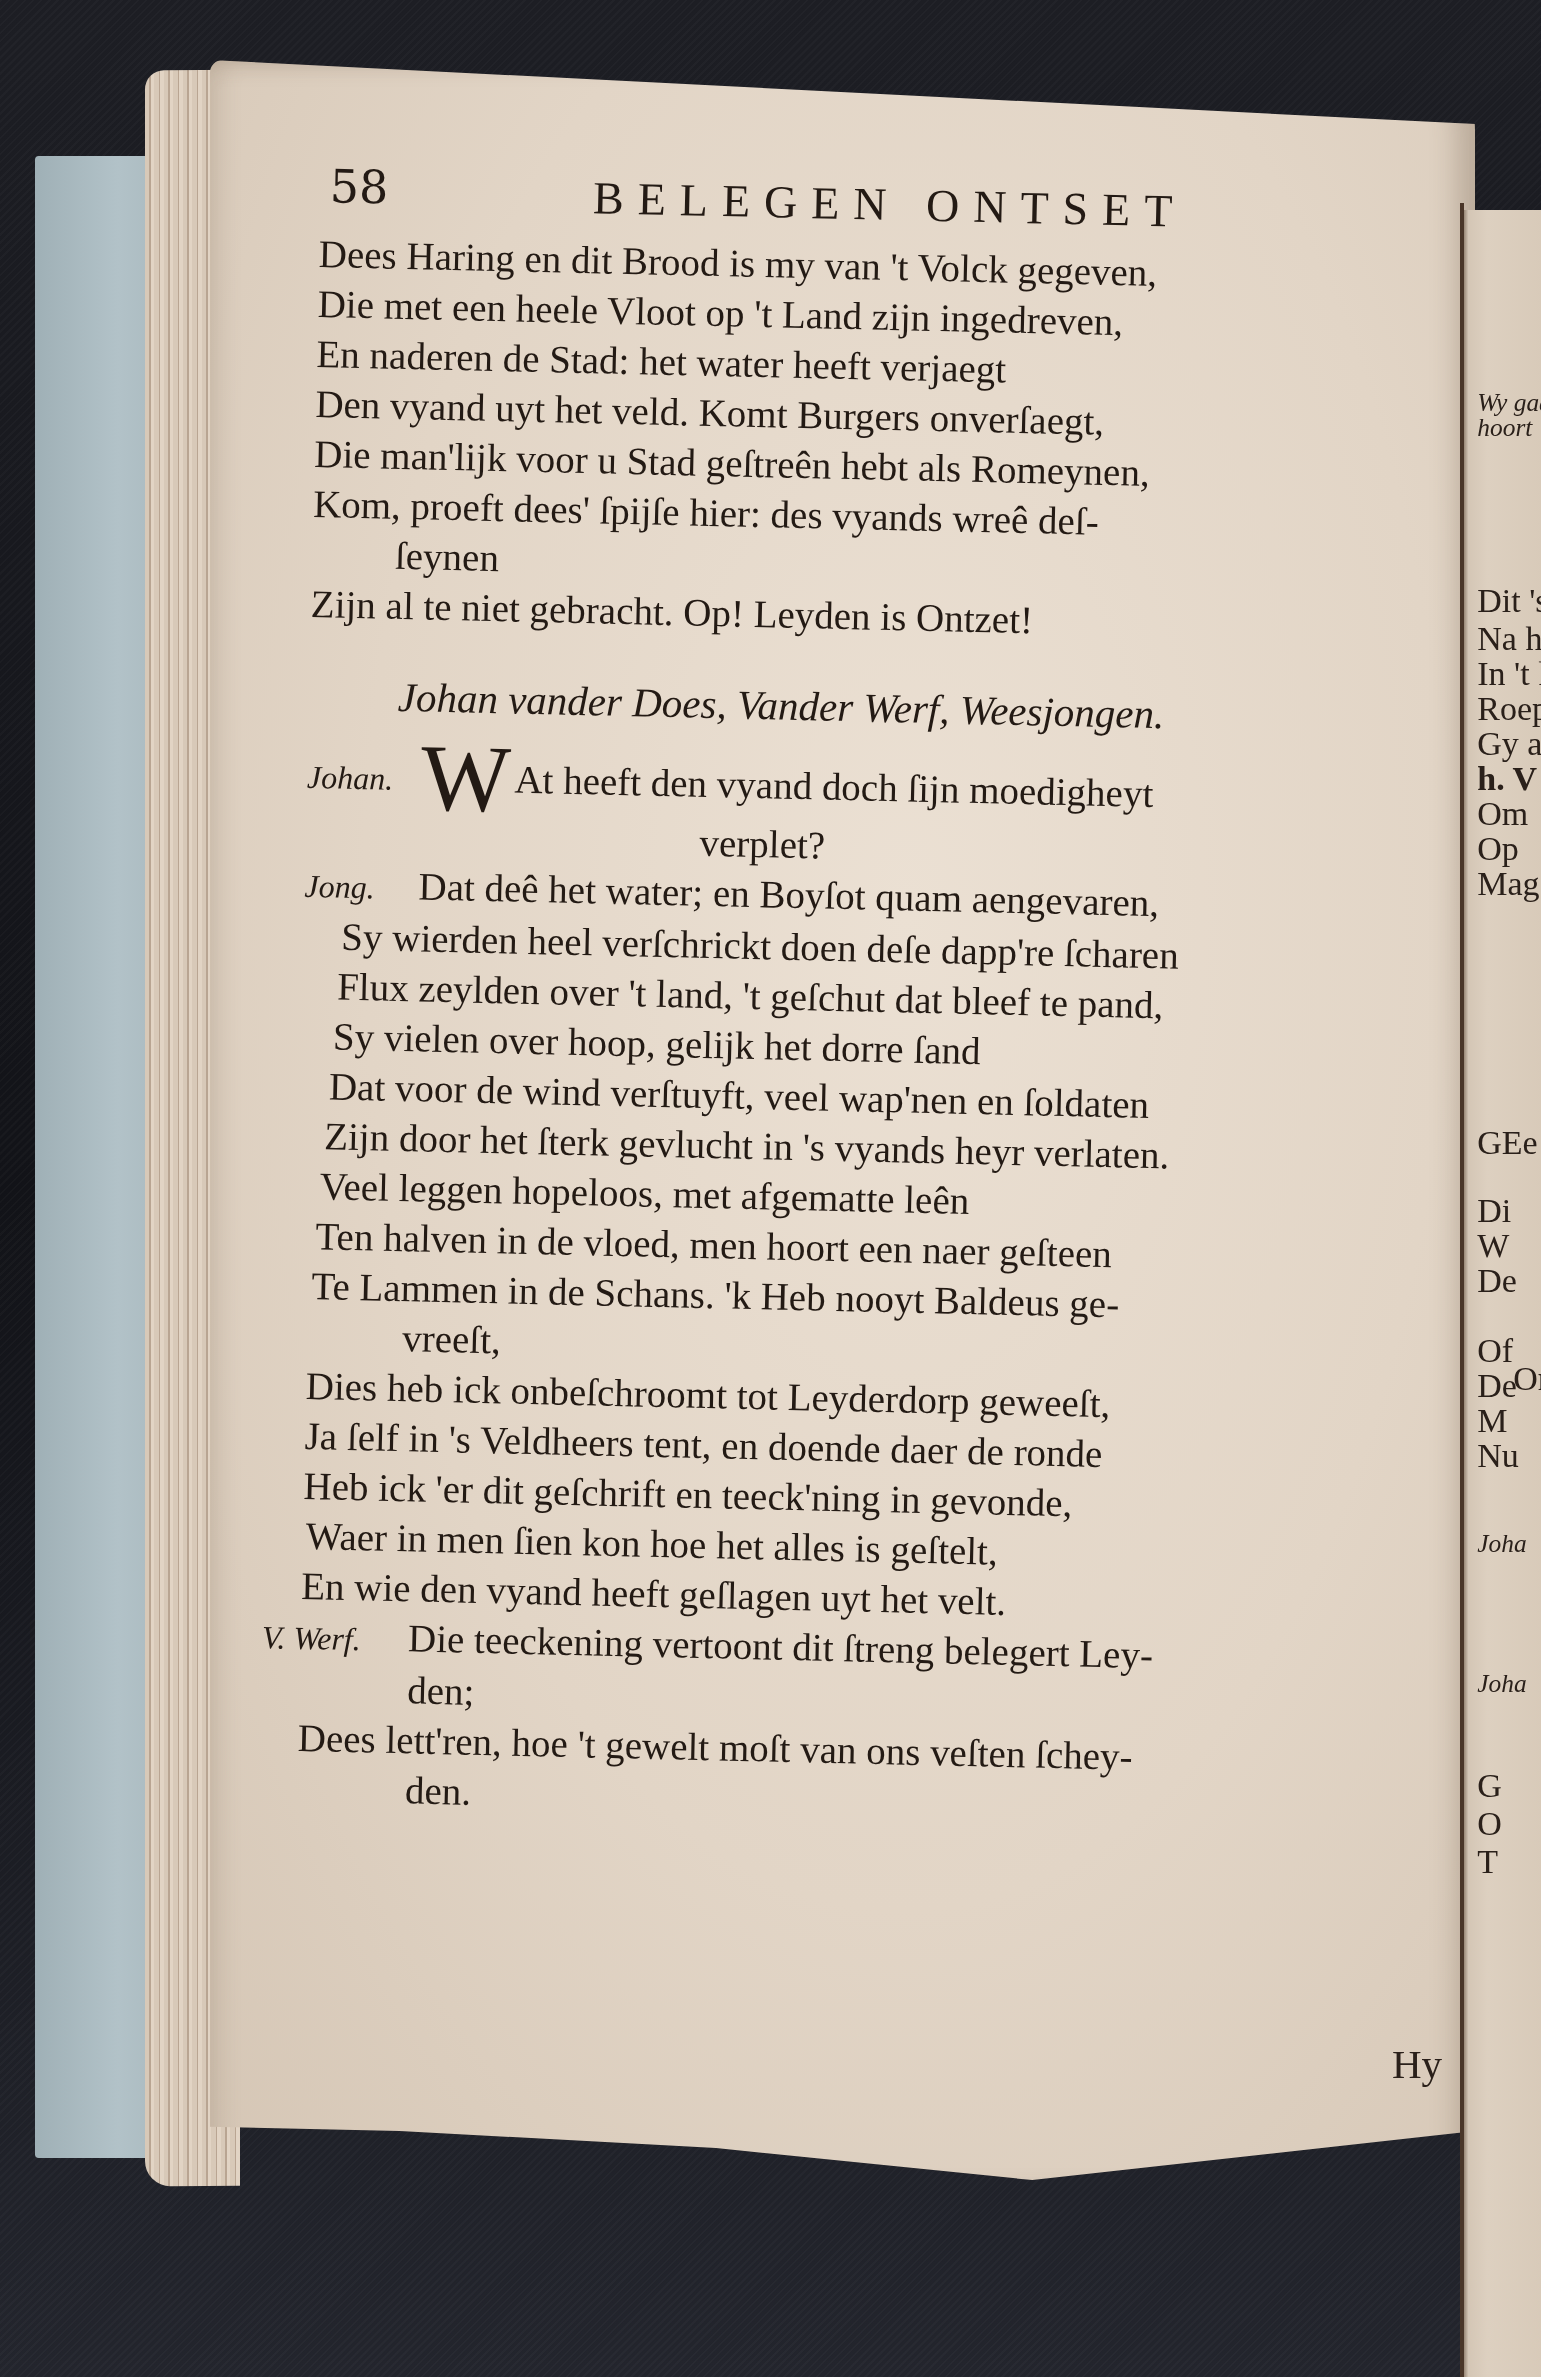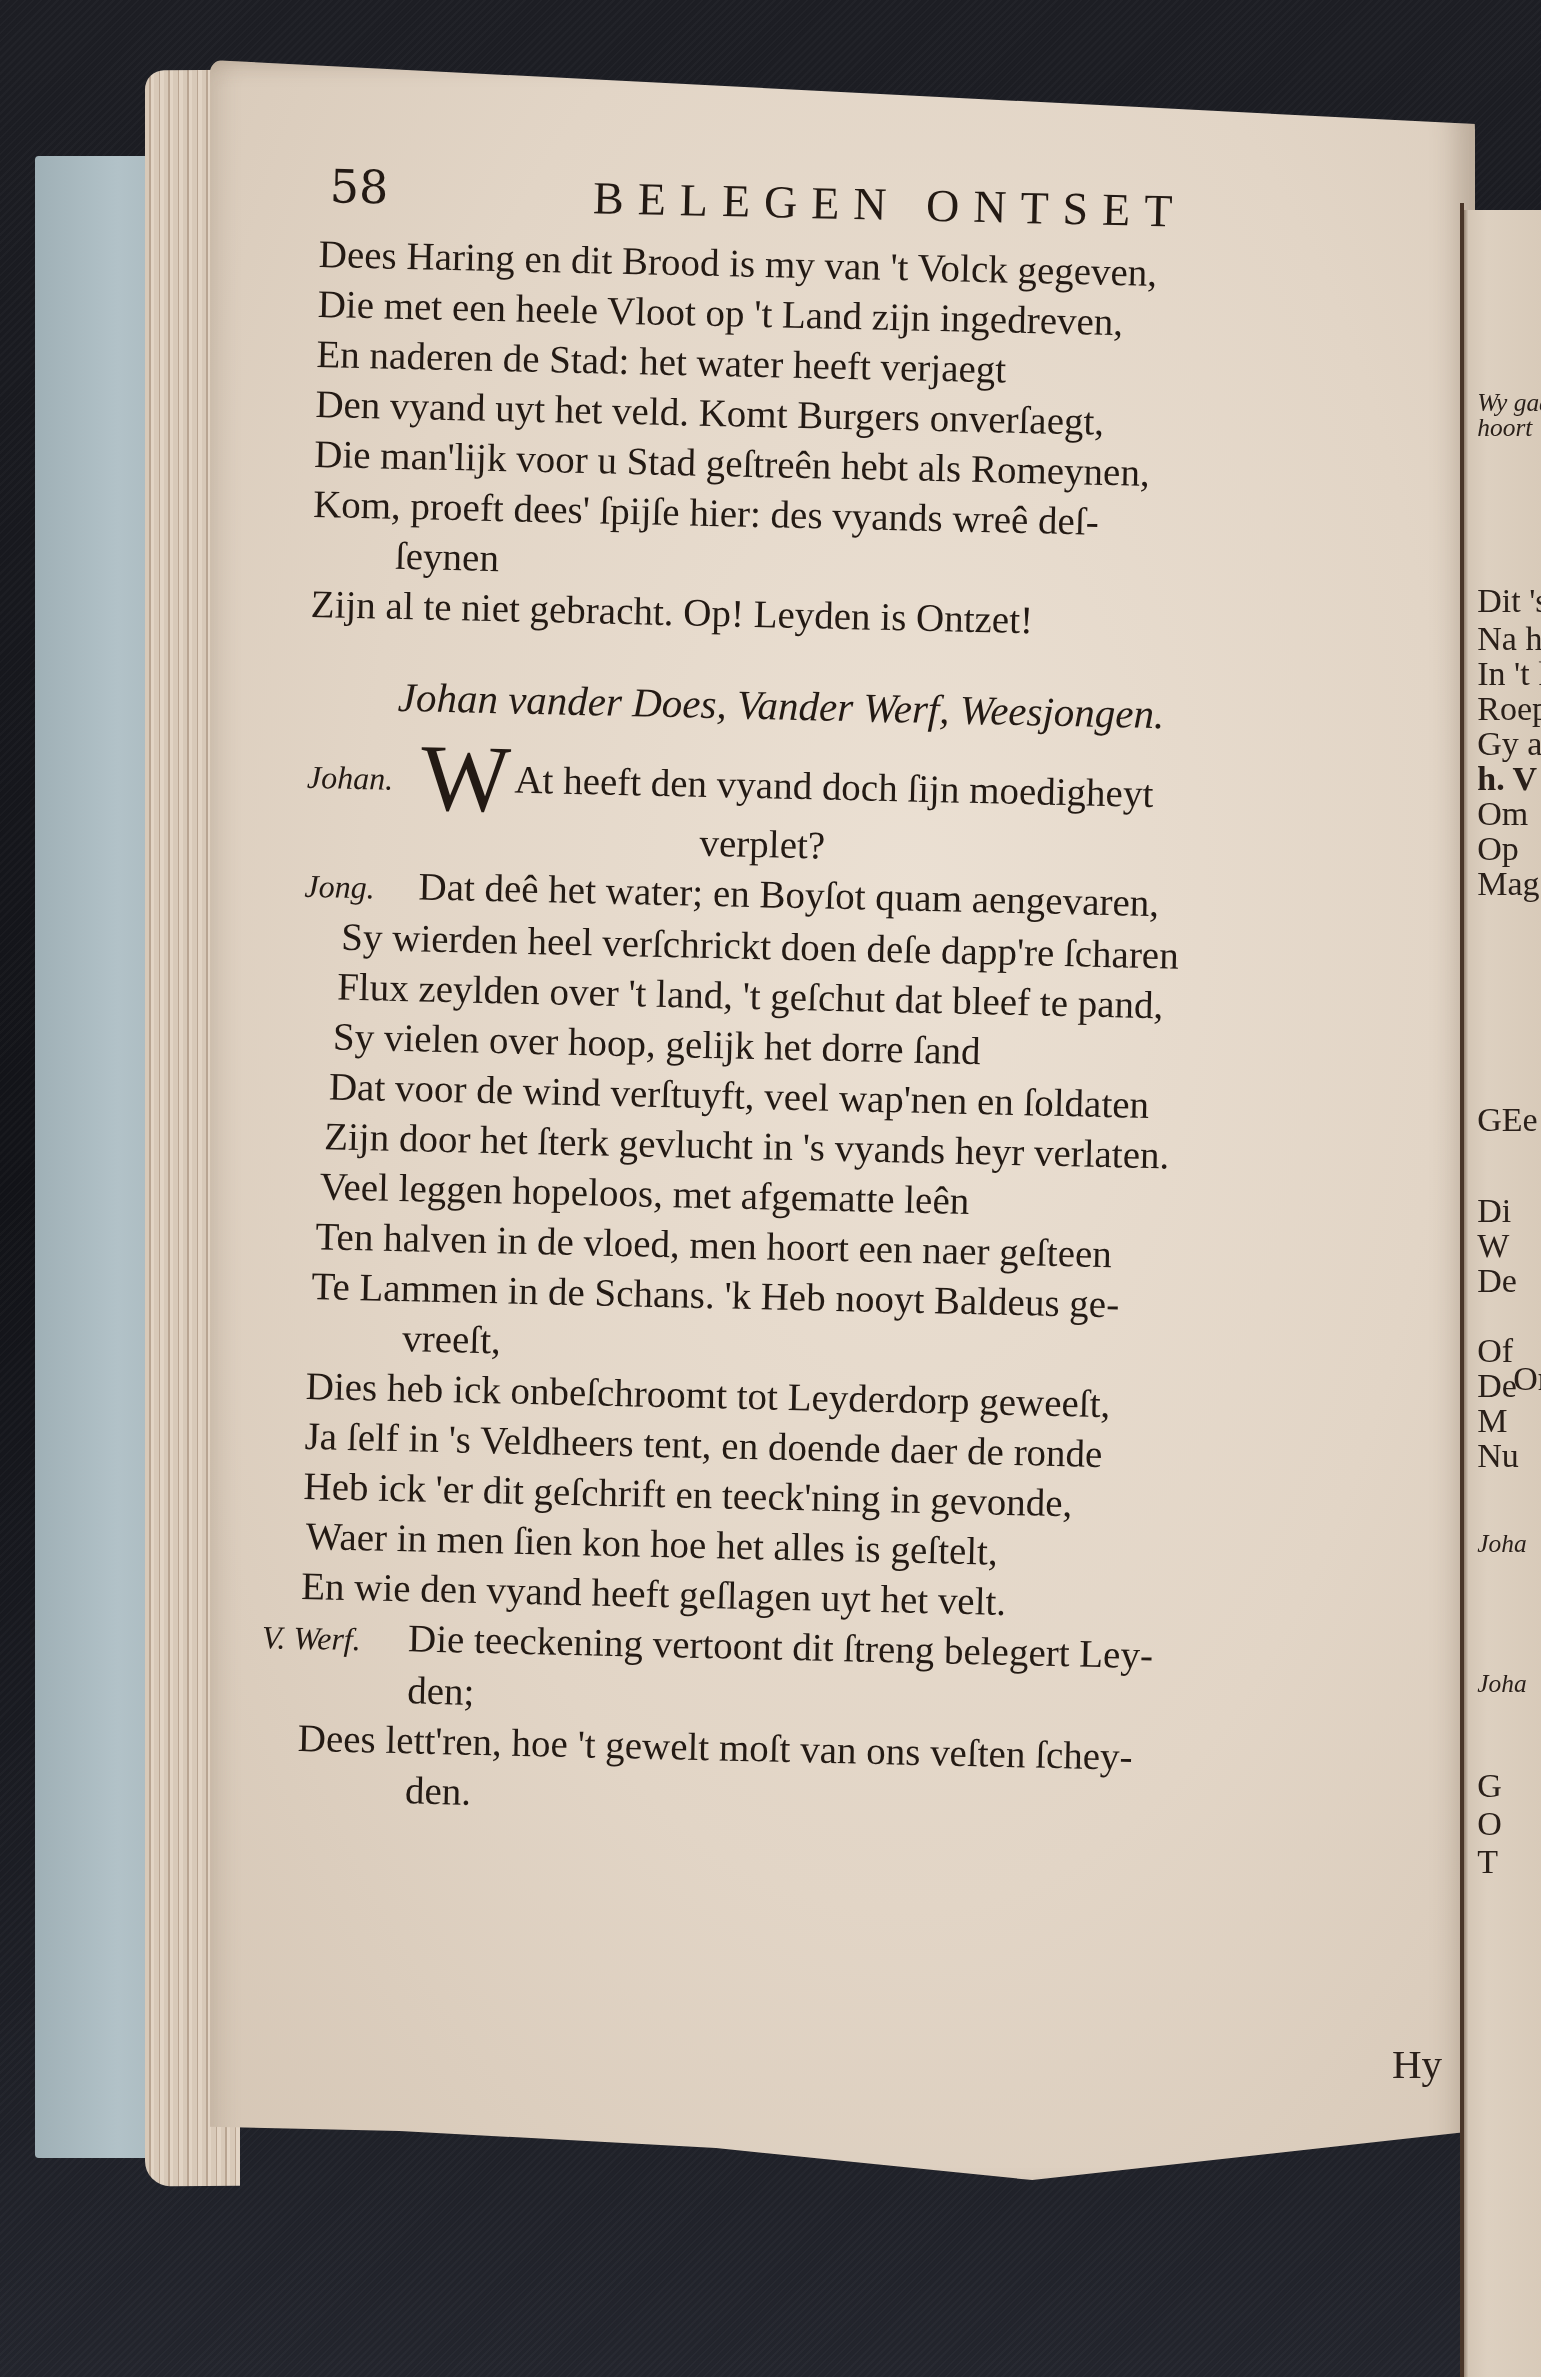--- a/index.html
+++ b/index.html
@@ -165,21 +165,21 @@
     <span class="next-text it" style="top: 203px;">hoort</span>
     <span class="next-text" style="top: 372px;">Dit 's</span>
     <span class="next-text" style="top: 410px;">Na ha</span>
     <span class="next-text" style="top: 445px;">In 't k</span>
     <span class="next-text" style="top: 480px;">Roep</span>
     <span class="next-text" style="top: 515px;">Gy a</span>
     <span class="next-text" style="top: 550px; font-weight: bold;">h. V</span>
     <span class="next-text" style="top: 585px;">Om</span>
     <span class="next-text" style="top: 620px; text-align: center;">Op</span>
     <span class="next-text" style="top: 655px;">Mag</span>
-    <span class="next-text" style="top: 891px;">GEe</span>
+    <span class="next-text" style="top: 914px;">GEe</span>
     <span class="next-text" style="top: 982px;"> Di</span>
     <span class="next-text" style="top: 1017px;">W</span>
     <span class="next-text" style="top: 1052px;">De</span>
     <span class="next-text" style="top: 1150px; margin-left: 36px;">On</span>
     <span class="next-text" style="top: 1122px;">Of</span>
     <span class="next-text" style="top: 1157px;">De</span>
     <span class="next-text" style="top: 1192px;">M</span>
     <span class="next-text" style="top: 1227px;">Nu</span>
     <span class="next-text it" style="top: 1319px;">Joha</span>
     <span class="next-text it" style="top: 1459px;">Joha</span>

